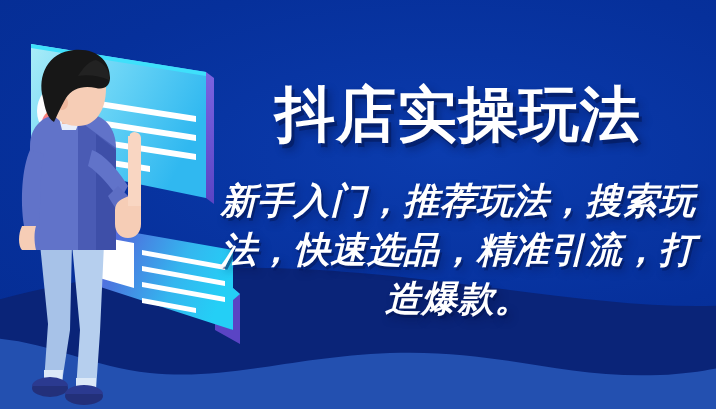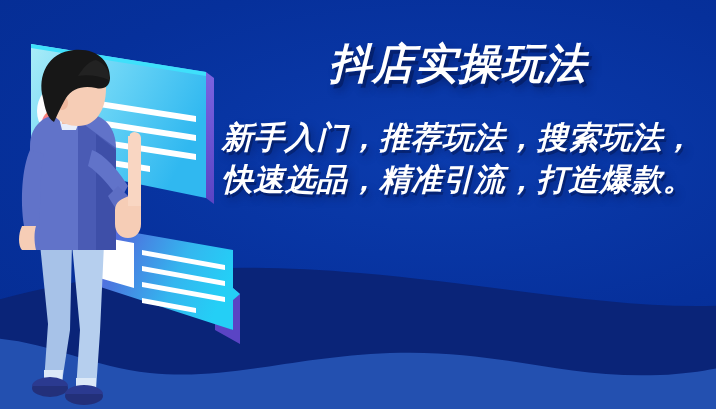--- a/index.html
+++ b/index.html
@@ -51,32 +51,32 @@
 
   
   .text-block {
     position: absolute;
     left: 212px;
     top: 42px;
     width: 492px;
     text-align: center;
   }
   .title {
-    font-size: 42px;
+    font-size: 60px;
     line-height: 1.06;
     font-weight: 700;
-    font-style: italic;
     color: #ffffff;
     letter-spacing: 1px;
     text-shadow: 3px 4px 0 rgba(3, 22, 82, 0.55), 5px 6px 9px rgba(2, 16, 62, 0.45);
     white-space: nowrap;
+    margin-top: 41px;
   }
   .subtitle {
     margin-top: 30px;
-    font-size: 31px;
+    font-size: 36px;
     line-height: 1.36;
     font-weight: 700;
     font-style: italic;
     color: #ffffff;
     letter-spacing: 0.5px;
     text-shadow: 2px 3px 0 rgba(3, 22, 82, 0.5), 4px 5px 8px rgba(2, 16, 62, 0.4);
   }
 </style>
 </head>
 <body>

